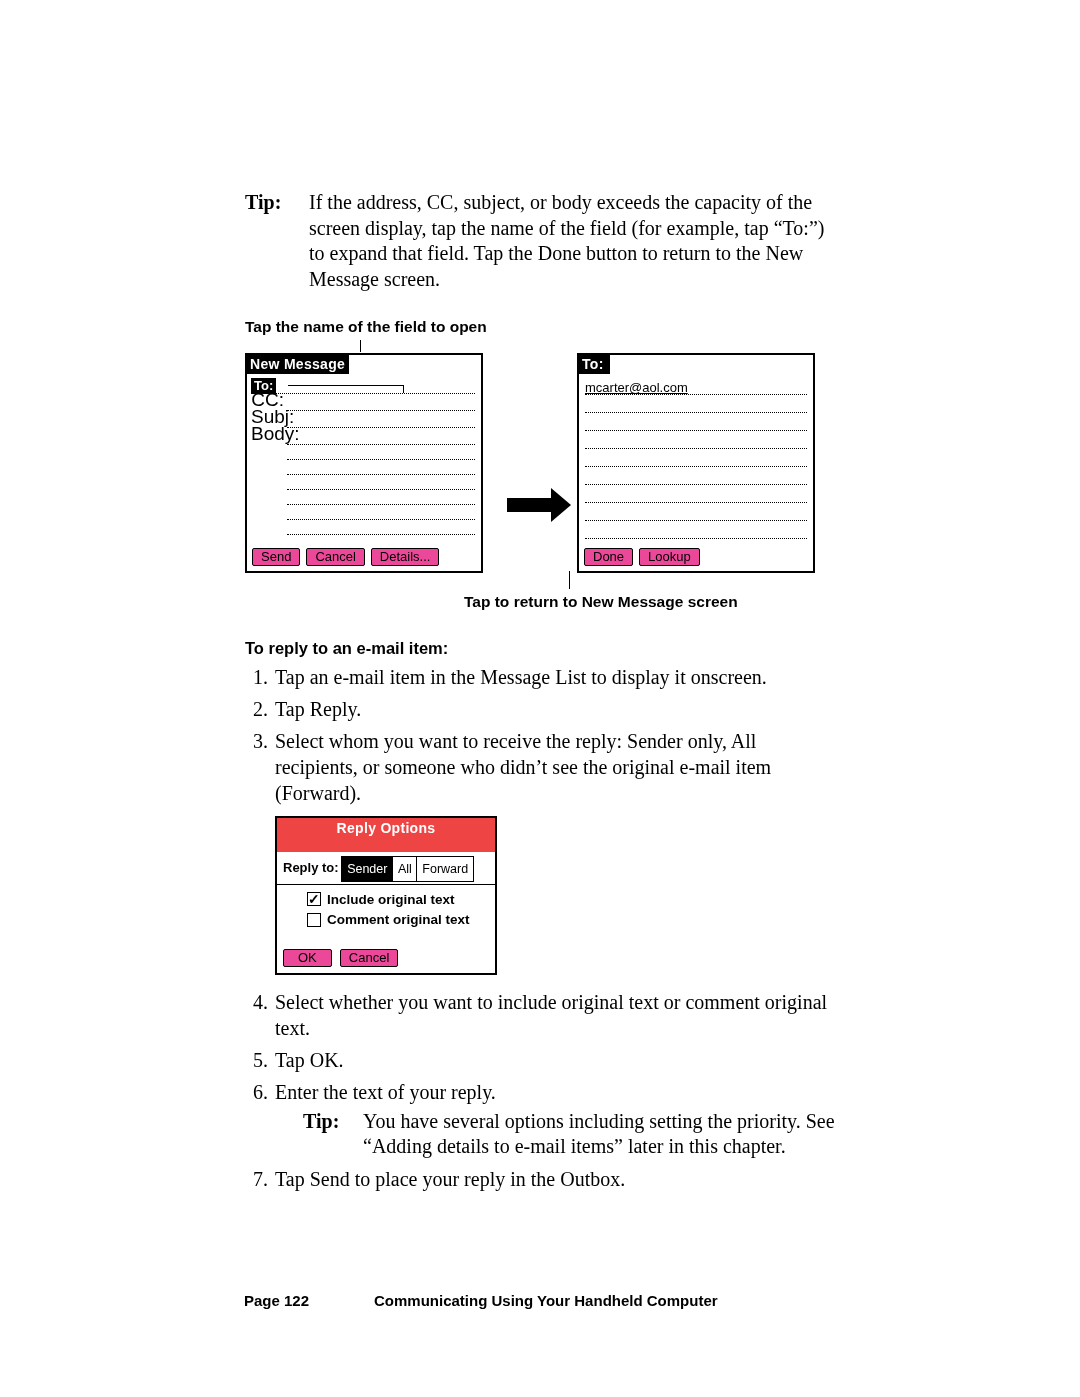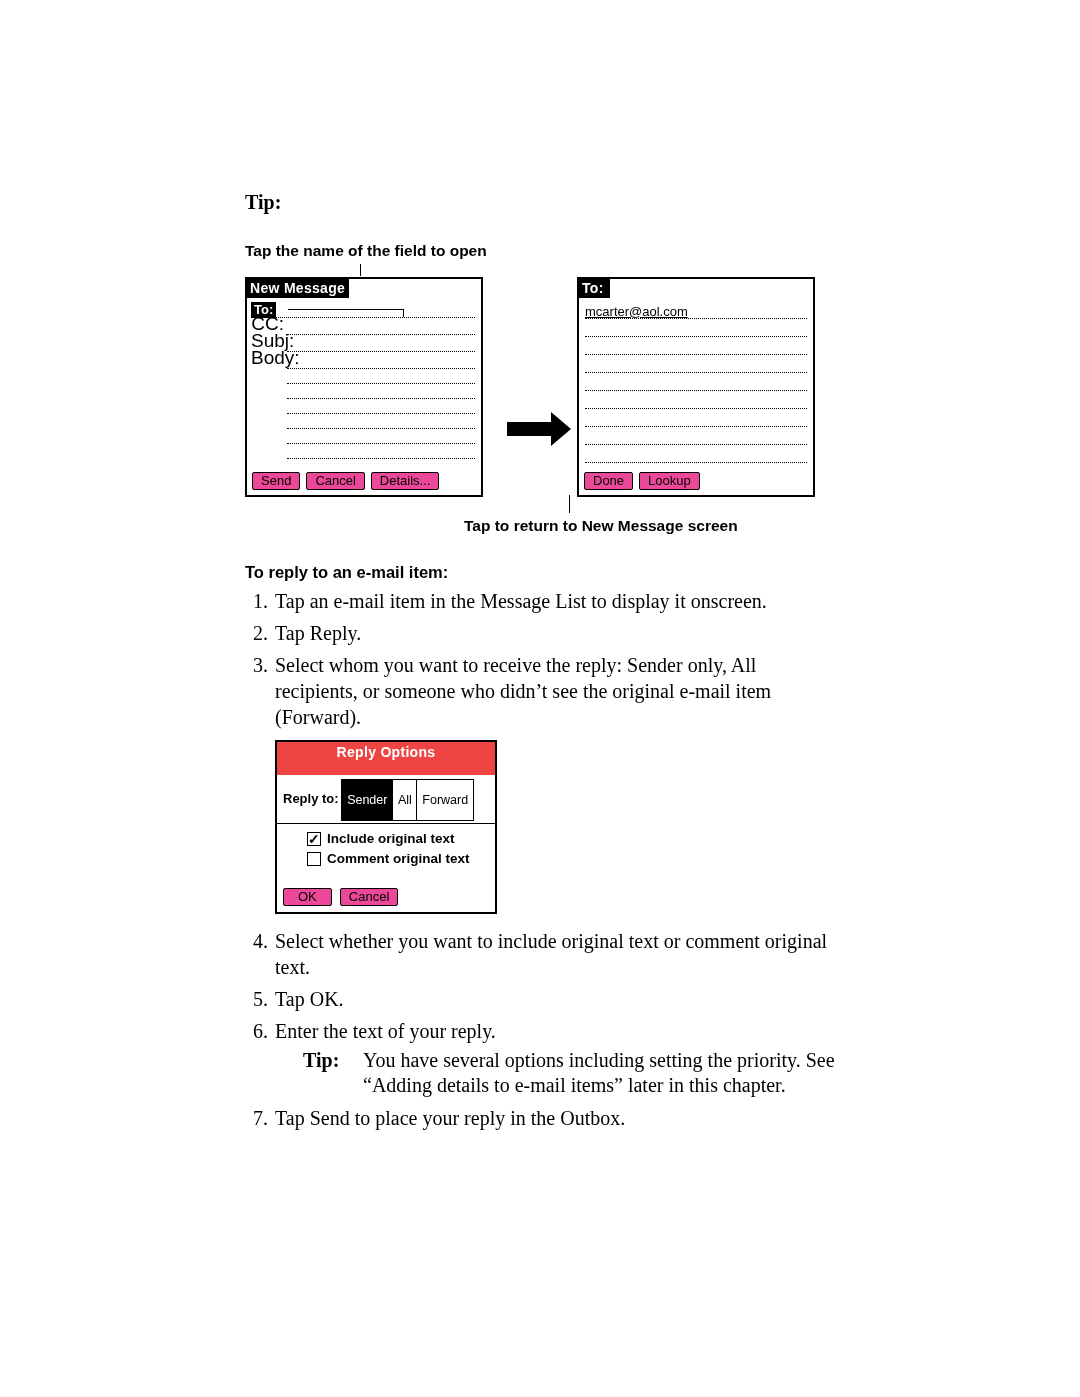--- a/index.html
+++ b/index.html
@@ -271,21 +271,21 @@
   }
   .rd-row1 {
     display: flex;
     align-items: center;
     gap: 0;
     font-size: 13px;
   }
   .rd-label { font-weight: bold; margin-right: 4px; }
   .seg {
     border: 1.5px solid #000;
-    padding: 12px 5px;
+    padding: 4px 5px;
     line-height: 16px;
     margin-left: -1.5px;
     background: #fff;
     font-size: 12.5px;
   }
   .seg.sel { background: #000; color: #fff; }
   .rd-checks { padding: 6px 6px 4px; }
   .rd-check {
     display: flex;
     align-items: center;
@@ -328,20 +328,21 @@
   }
   .footer .pg { width: 130px; }
 </style>
 </head>
 <body>
 
 <div class="page">
 
   <div class="tip-block">
     <div class="tip-label">Tip:</div>
+    <div class="tip-text">If the address, CC, subject, or body exceeds the capacity of the screen display, tap the name of the field (for example, tap “To:”) to expand that field. Tap the Done button to return to the New Message screen.</div>
   </div>
 
   <div class="caption-top">Tap the name of the field to open</div>
   <div class="cap-leader"></div>
 
   <div class="screens-row">
 
     <div class="palm-screen">
       <div class="nm-title-row">
         <span class="palm-title">New Message</span>
@@ -458,14 +459,18 @@
     <li>
       <span>Enter the text of your reply.</span>
       <div class="inner-tip">
         <div class="tip-label">Tip:</div>
         <div class="tip-text">You have several options including setting the priority. See “Adding details to e-mail items” later in this chapter.</div>
       </div>
     </li>
     <li>Tap Send to place your reply in the Outbox.</li>
   </ol>
 
+  <div class="footer">
+    <span class="pg">Page 122</span>
+    <span>Communicating Using Your Handheld Computer</span>
+  </div>
 
 </div>
 
 </body></html>

